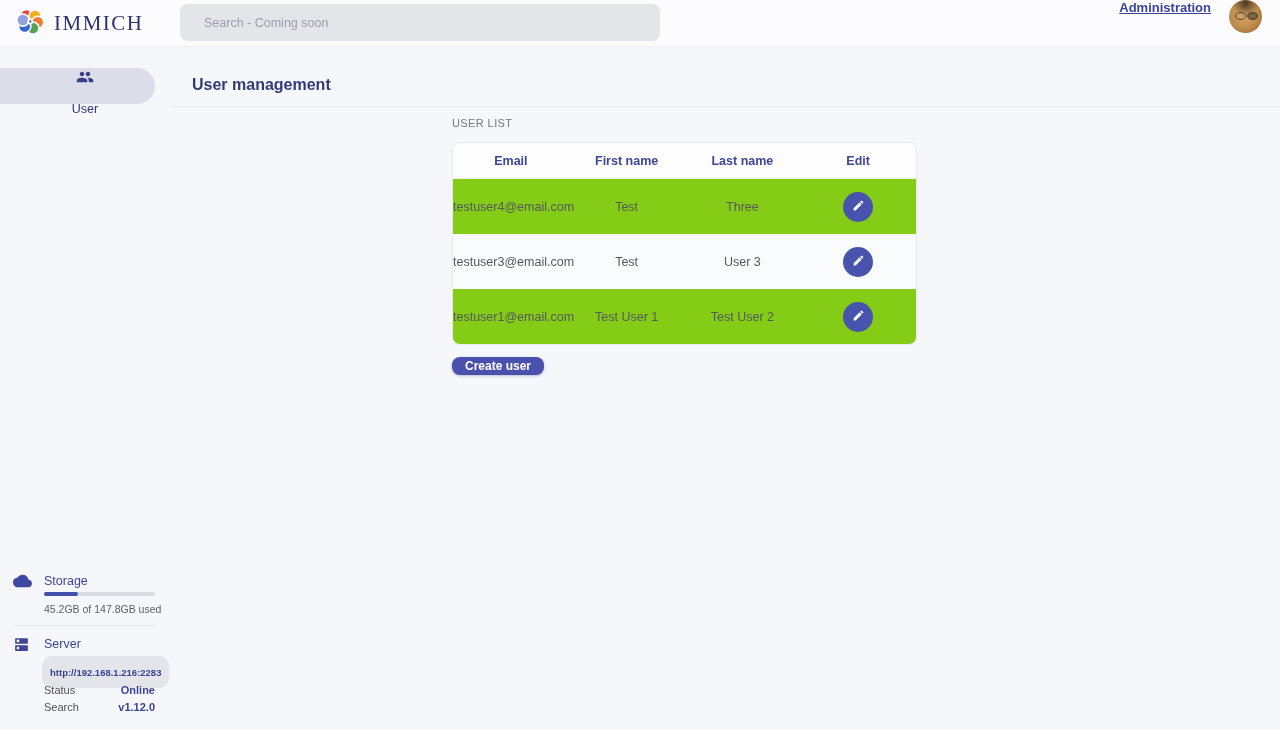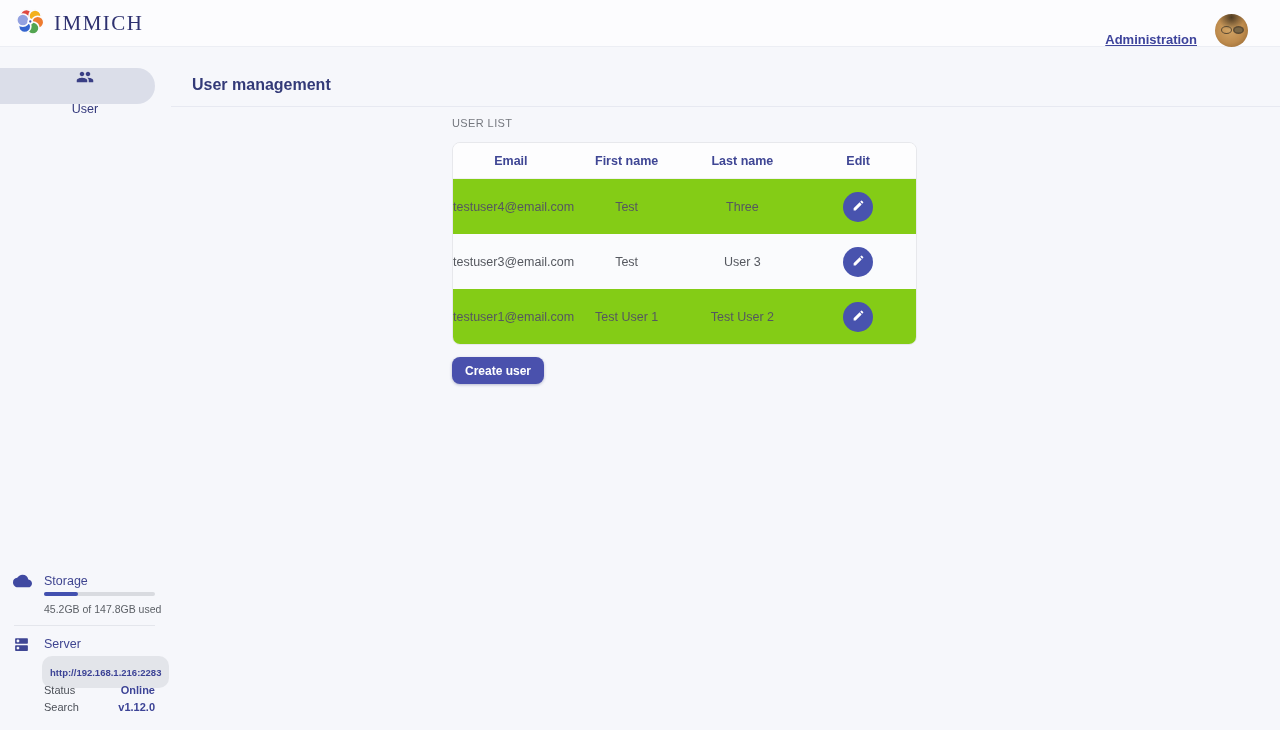--- a/index.html
+++ b/index.html
@@ -24,22 +24,22 @@
     font-size:21px; letter-spacing:1.5px; color:#2e3170; font-weight:400;
   }
   .search {
     position:absolute; left:180px; top:4px; width:480px; height:37px;
     background:#e4e5e9; border:none; border-radius:8px;
     padding-left:24px; font-size:12.5px; color:#5f6368;
     font-family:"Liberation Sans", sans-serif; outline:none;
   }
   .search::placeholder { color:#9a9ea8; }
   .topbar-right {
-    position:absolute; right:32px; top:0; height:47px;
-    display:flex; align-items:flex-end; gap:18px;
+    position:absolute; right:18px; top:0; height:47px;
+    display:flex; align-items:flex-start; gap:18px;
   }
   .admin-link {
     font-size:13px; font-weight:bold; color:#3d439b;
     text-decoration:underline; cursor:pointer;
   }
   .avatar {
     width:33px; height:33px; border-radius:50%; cursor:pointer;
     background:
       radial-gradient(circle at 50% 10%, #4d3a22 0%, rgba(77,58,34,0) 38%),
       radial-gradient(circle at 45% 45%, #d4a768 0%, #bd8a4c 55%, #8a5e2c 100%);
@@ -98,21 +98,21 @@
   .trow { display:flex; height:55px; align-items:center; }
   .trow.odd  { background:#84cc16; }
   .trow.even { background:#fafbfd; }
   .td { width:25%; text-align:center; font-size:12.5px; color:#55585f; }
   .edit-btn {
     width:30px; height:30px; border-radius:50%;
     background:#4853ae; border:none; margin:0 auto;
     display:flex; align-items:center; justify-content:center; cursor:pointer;
   }
   .create-btn {
-    position:absolute; left:452px; top:357px; height:27px; padding:0 13px;
+    position:absolute; left:452px; top:357px; height:18px; padding:0 13px;
     background:#4a51ad; color:#fff; font-size:12px; font-weight:bold;
     border:none; border-radius:8px; cursor:pointer;
     font-family:"Liberation Sans", sans-serif;
     box-shadow:0 1px 3px rgba(40,45,110,0.3);
   }
 </style>
 </head>
 <body>
 
 <div class="topbar">
@@ -127,20 +127,21 @@
           <circle cx="10.4" cy="20.8" r="5.9" fill="#3565cf"></circle>
           <circle cx="8.6" cy="14.6" r="5.9" fill="#93a1e0"></circle>
         </g>
         <circle cx="15.8" cy="16" r="2.8" fill="#ffffff"></circle>
         <circle cx="15.8" cy="16" r="1.1" fill="#4250af"></circle>
       </svg>
     </span>
     <span class="wordmark">IMMICH</span>
   </div>
 
+  <input class="search" type="text" placeholder="Search - Coming soon" style="">
 
   <div class="topbar-right">
     <a class="admin-link">Administration</a>
     <div class="avatar"></div>
   </div>
 </div>
 
 <div class="nav-pill">
   <span>
     <svg width="18" height="18" viewBox="0 0 24 24" fill="#3a3f85">

